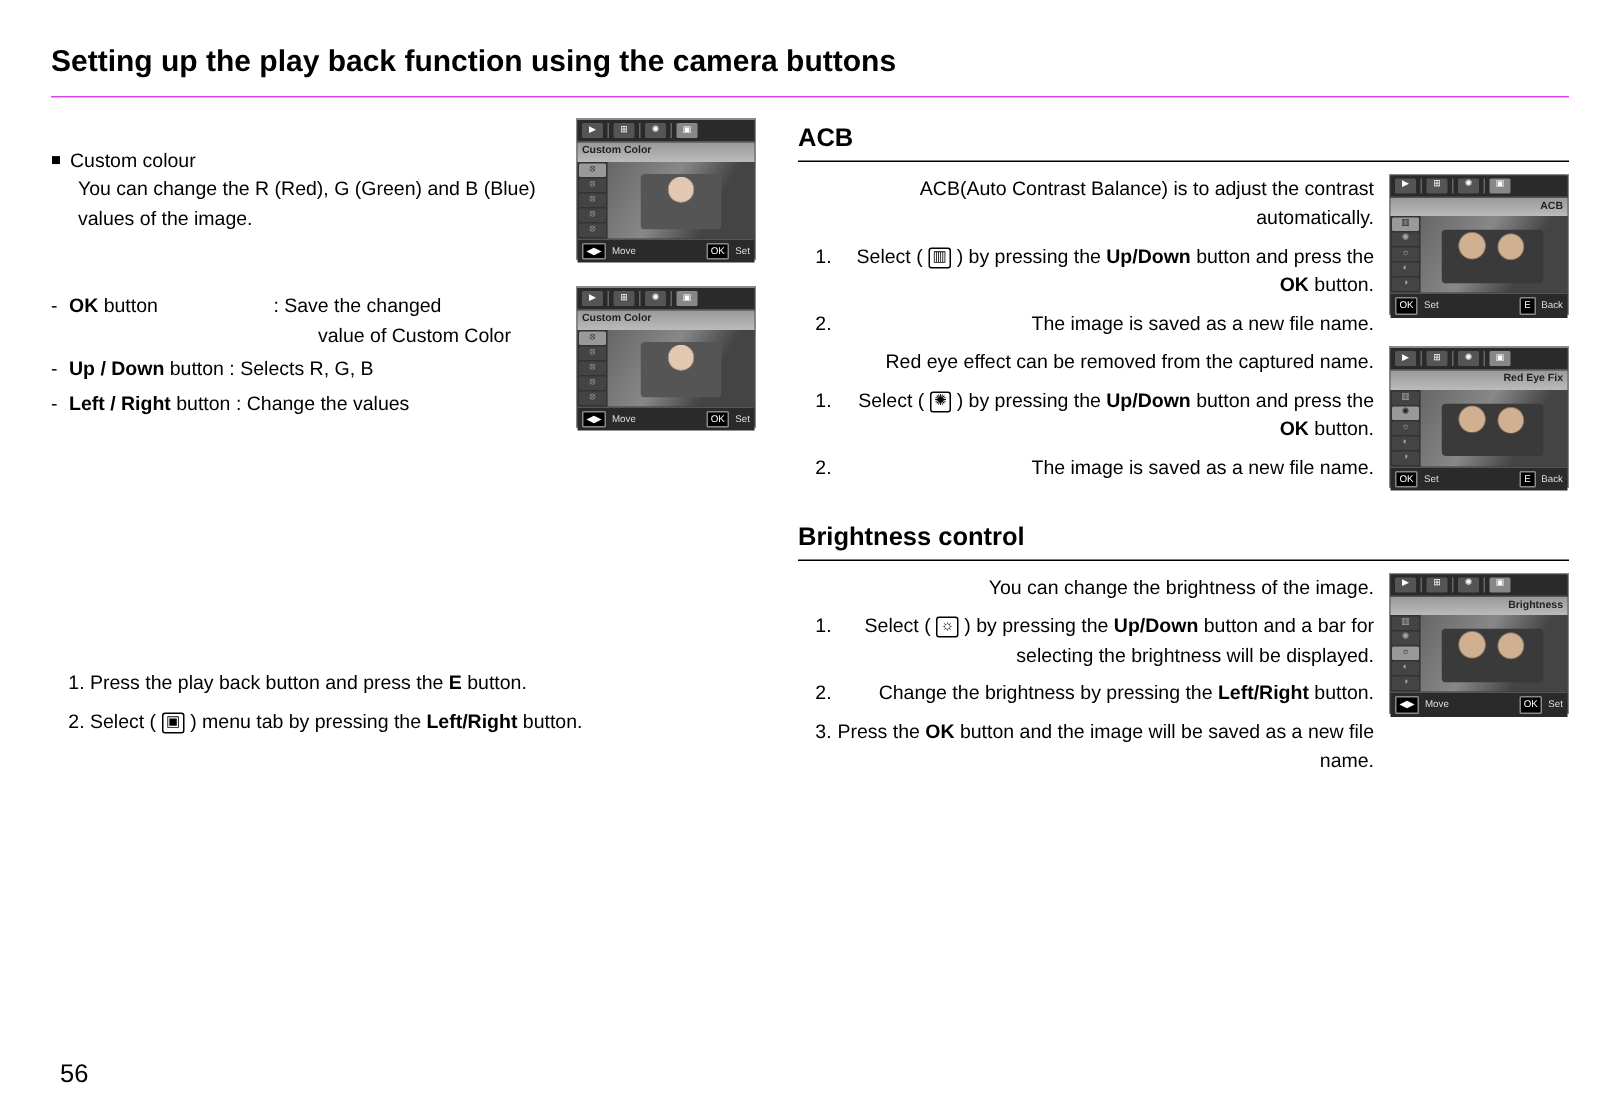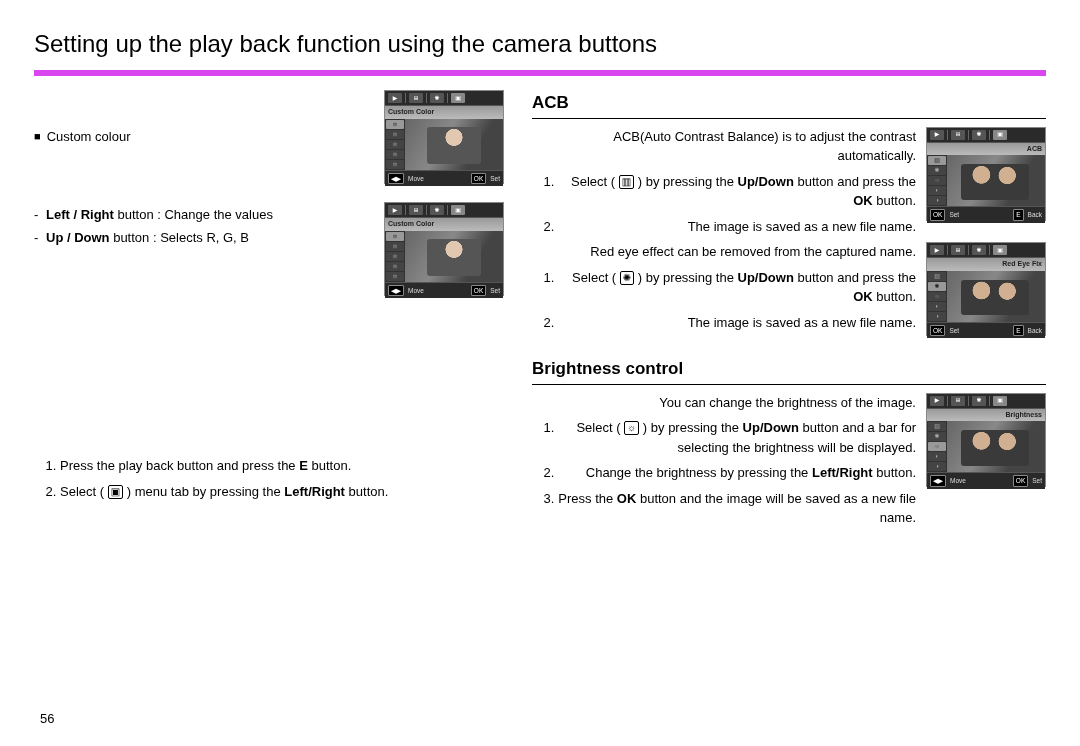--- a/index.html
+++ b/index.html
@@ -7,23 +7,23 @@
     font-family: Arial, Helvetica, sans-serif;
     width: 1080px;
     height: 746px;
     background: #fff;
     color: #000;
     padding: 26px 34px 20px 34px;
     font-size: 13px;
     line-height: 1.5;
   }
   .page-title {
-    font-size: 24px;
-    font-weight: normal;
-    border-bottom: 6px solid #d946ef;
+    font-size: 20px;
+    font-weight: bold;
+    border-bottom: 1px solid #d946ef;
     padding-bottom: 8px;
     margin-bottom: 14px;
   }
   .columns {
     display: flex;
     gap: 28px;
   }
   .col-left { width: 470px; }
   .col-right { flex: 1; }
   .section-heading {
@@ -113,33 +113,34 @@
   .bottom-bar .btxt { color:#ddd; }
   .bottom-bar .spacer{flex:1}
   .effect-sec { margin-top: 160px; }
   .right-block { display: flex; gap: 10px; align-items: flex-start; text-align: right; }
   .right-text { flex: 1; }
   .pglyph {
     display:inline-block; border:1px solid #000; border-radius:2px;
     font-size:10px; padding:0 2px; line-height:12px; vertical-align:1px;
   }
   .sun::before{content:"☼";}
-  .page-num { position: absolute; left: 40px; bottom: 18px; font-size: 13px; }
+  .page-num { position: absolute; left: 40px; bottom: 18px; font-size: 17px; }
 </style>
 </head>
 <body>
 
 <h1 class="page-title">Setting up the play back function using the camera buttons</h1>
 
 <div class="columns">
 
   <div class="col-left">
     <div class="custom-block">
       <div class="custom-text">
         <div class="sq-bullet">Custom colour</div>
+        <div style="margin-left:18px;">You can change the R (Red), G (Green) and B (Blue) values of the image.</div>
       </div>
 
       <div class="screenshot">
         <div class="top-bar">
             <div class="ticon">▶</div>
             <div class="sep"></div>
             <div class="ticon">⊞</div>
             <div class="sep"></div>
             <div class="ticon">✺</div>
             <div class="sep"></div>
@@ -161,22 +162,23 @@
             <span class="btxt">Move</span>
             <span class="spacer"></span>
             <span class="btn">OK</span>
             <span class="btxt">Set</span>
           </div>
       </div>
     </div>
 
     <div class="button-defs">
       <div class="defs-list">
+        <div class="dash-row"><span class="dash">-</span><b>OK</b><span> button</span><span style="display:inline-block;width:77px;"></span><span>: Save the changed</span><br><span style="display:inline-block;width:178px;"></span><span>value of Custom Color</span></div>
+        <div class="dash-row"><span class="dash">-</span><b>Up / Down</b><span> button  : Selects R, G, B</span></div>
         <div class="dash-row"><span class="dash">-</span><b>Left / Right</b><span> button : Change the values</span></div>
-        <div class="dash-row"><span class="dash">-</span><b>Up / Down</b><span> button  : Selects R, G, B</span></div>
       </div>
 
       <div class="screenshot">
         <div class="top-bar">
             <div class="ticon">▶</div>
             <div class="sep"></div>
             <div class="ticon">⊞</div>
             <div class="sep"></div>
             <div class="ticon">✺</div>
             <div class="sep"></div>

